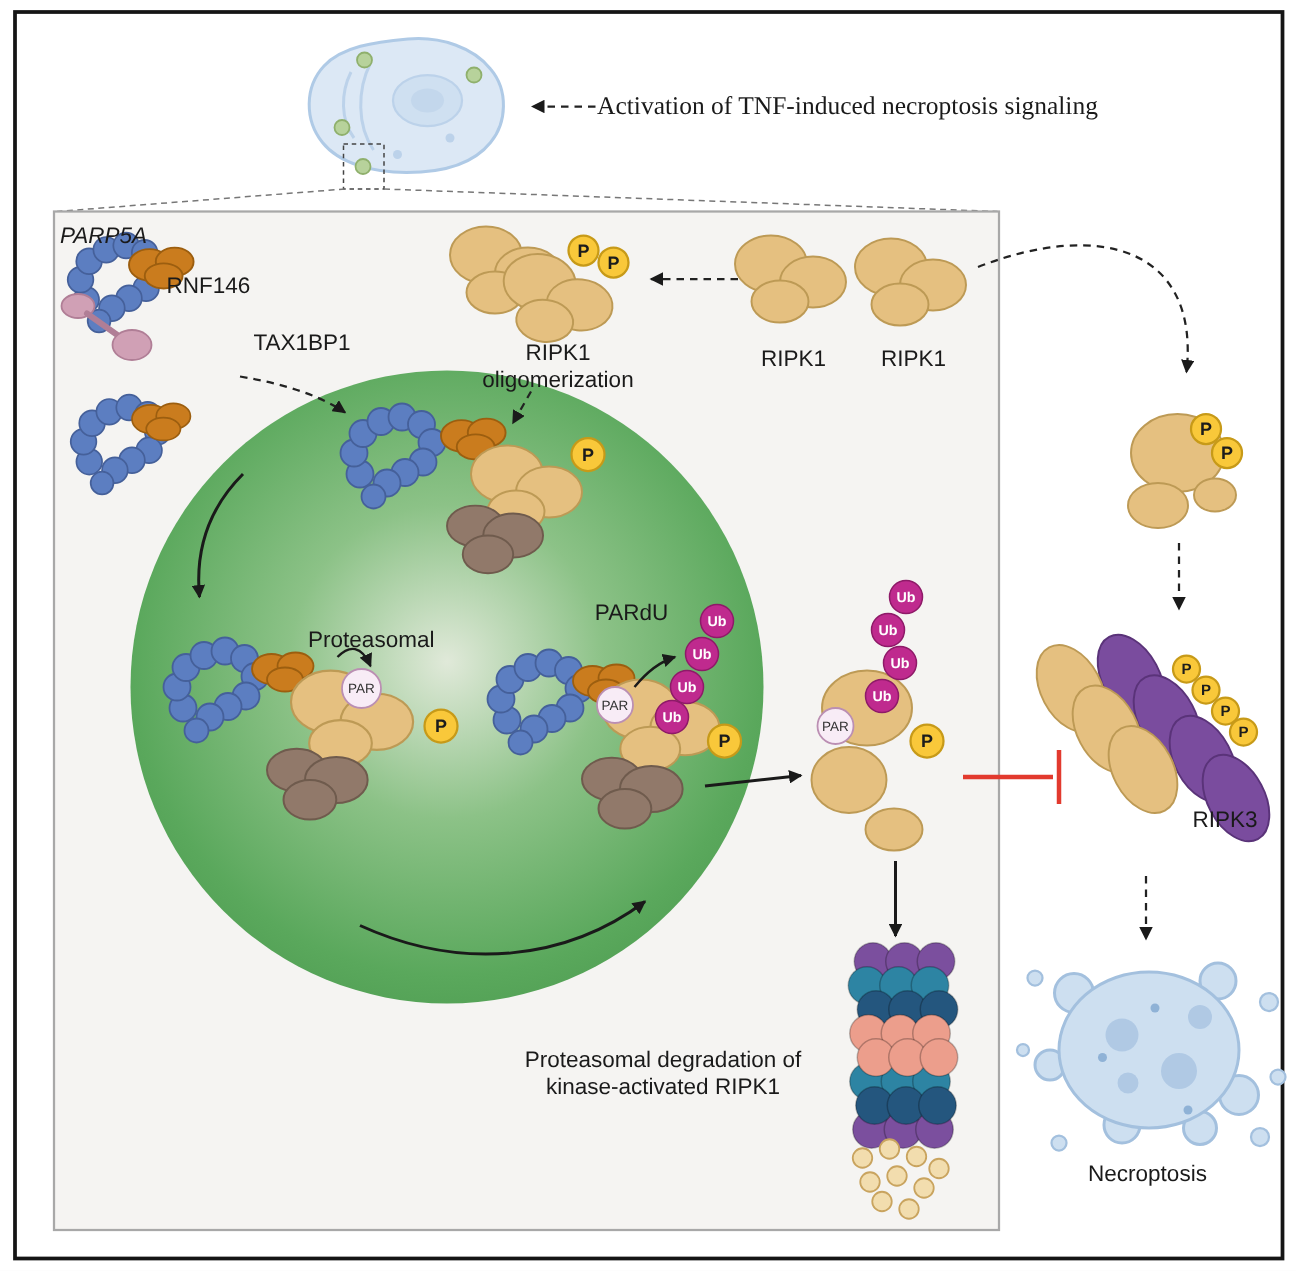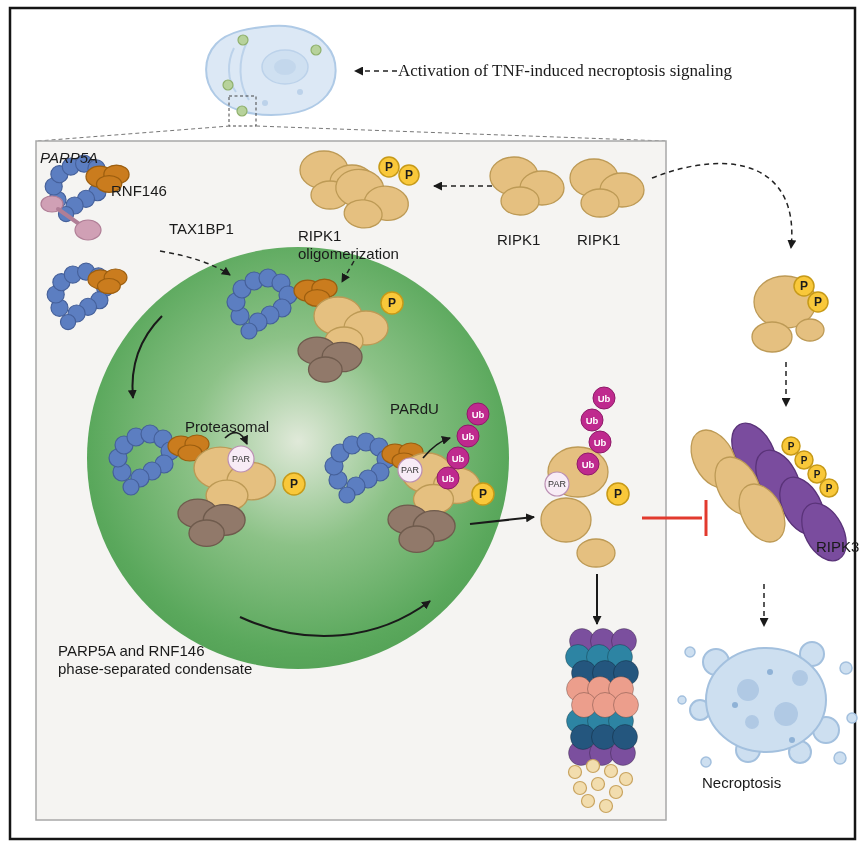--- a/index.html
+++ b/index.html
@@ -5,21 +5,21 @@
   html,body { margin:0; padding:0; background:#fff; }
   #figure {
     position:relative; width:864px; height:847px; background:#fff;
     font-family:"Liberation Sans", sans-serif; overflow:hidden;
   }
   svg { position:absolute; left:0; top:0; }
   .lbl {
     position:absolute; font-size:15px; color:#1a1a1a; line-height:1.18;
     white-space:pre-line;
   }
-  .lbl.center { text-align:left; }
+  .lbl.center { text-align:center; }
   .lbl.title { font-size:17px;font-family:Liberation Serif, serif; }
   
   .parp5a-g { stroke:#45609a; stroke-width:1.2; }
   .rnf146-g { stroke:#9c5e0f; stroke-width:1.2; }
   .ripk1-g  { stroke:#bd9a55; stroke-width:1.3; }
   .tax1bp1-g{ stroke:#b07e96; stroke-width:1.2; }
   .brown-g  { stroke:#6f5b4d; stroke-width:1.2; }
   .ripk3-g  { stroke:#5a3379; stroke-width:1.3; }
   .pball   { stroke:#c79a18; stroke-width:1.5; }
   .ubball  { stroke:#8e1a68; stroke-width:1; }
@@ -419,18 +419,18 @@
 <div class="lbl title" style="left:398px; top:61px; width:430px;">Activation of TNF-induced necroptosis signaling</div>
 <div class="lbl" style="left:40px; top:149px;font-style:italic;">PARP5A</div>
 <div class="lbl" style="left:111px; top:182px;">RNF146</div>
 <div class="lbl" style="left:133px; top:220px;margin-left:36px;">TAX1BP1</div>
 <div class="lbl center" style="left:298px; top:227px; width:148px;">RIPK1
 oligomerization</div>
 <div class="lbl center" style="left:497px; top:231px; width:64px;">RIPK1</div>
 <div class="lbl center" style="left:577px; top:231px; width:64px;">RIPK1</div>
 <div class="lbl center" style="left:185px; top:418px; width:125px;">Proteasomal</div>
 <div class="lbl center" style="left:390px; top:400px; width:62px;">PARdU</div>
-<div class="lbl center" style="left:58px; top:642px; width:222px;">PARP5A and RNF146
-phase-separated condensate</div>
-<div class="lbl" style="left:816px; top:538px;">RIPK3</div>
+<div class="lbl center" style="left:326px; top:698px; width:232px;">Proteasomal degradation of
+kinase-activated RIPK1</div>
+<div class="lbl" style="left:795px; top:538px;">RIPK3</div>
 <div class="lbl center" style="left:702px; top:774px; width:126px;">Necroptosis</div>
 
 </div>
 
 </body></html>

